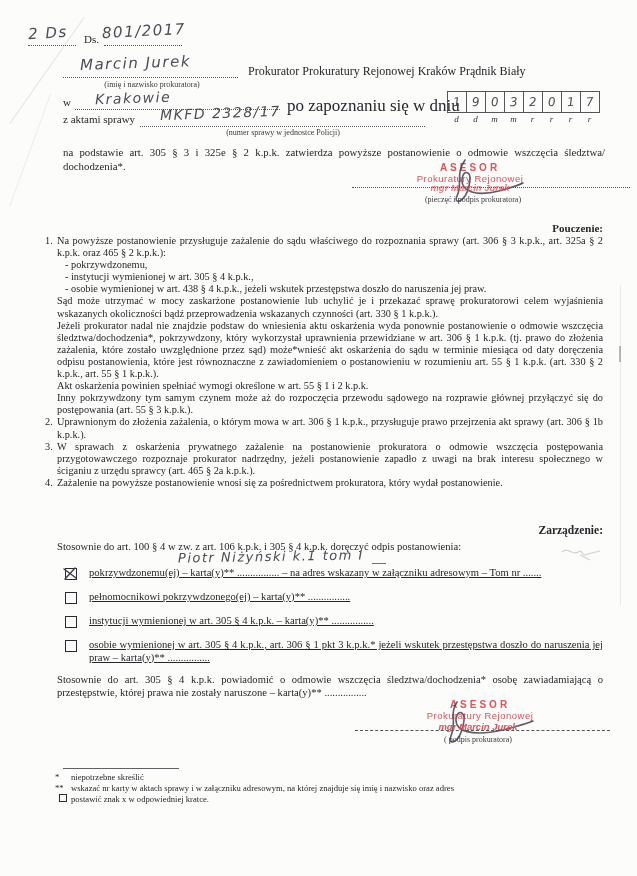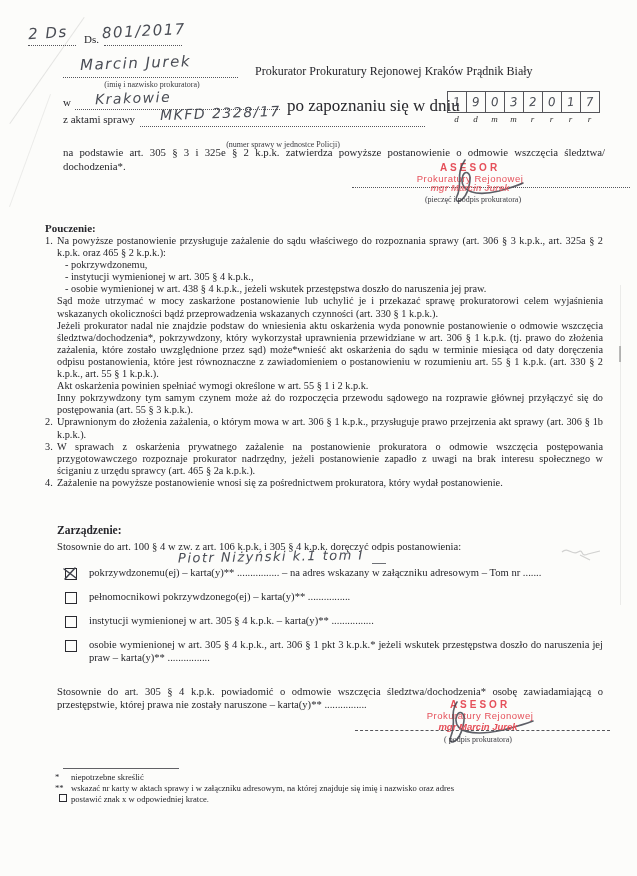--- a/index.html
+++ b/index.html
@@ -1,19 +1,19 @@
 <!DOCTYPE html>
 <html lang="pl"><head>
 <meta charset="utf-8">
 <style>
   html,body{margin:0;padding:0;}
   body{width:637px;height:876px;background:#fbfbf9;position:relative;overflow:hidden;}
   .page{position:absolute;inset:0;background:#fcfcfa;}
   .print{font-family:"Liberation Serif",serif;color:#26262b;}
-  .bold{font-weight:bold;}
+  .bold{font-weight:bold;text-align:right;}
   .hw{font-family:"DejaVu Sans",sans-serif;font-style:italic;color:#4a4d55;letter-spacing:1.5px;}
   .red{color:#e5505a;font-family:"Liberation Sans",sans-serif;}
   .abs{position:absolute;}
   .dotline{border-bottom:1.2px dotted #55555a;height:1px;}
   .cap{font-family:"Liberation Serif",serif;font-size:8px;color:#3a3a40;text-align:center;}
   .just{text-align:justify;}
   
   .dgrid{display:flex;border:1px solid #55555a;}
   .dcell{width:18px;height:20px;border-left:1px solid #55555a;display:flex;align-items:center;justify-content:center;}
   .dcell:first-child{border-left:none;}
@@ -21,21 +21,21 @@
   .dlabels{display:flex;margin-top:1px;}
   .dlab{width:19px;text-align:center;font-family:"Liberation Serif",serif;font-style:italic;font-size:9px;color:#333;}
   
   .pz{font-size:10.3px;line-height:12.1px;}
   .pz-num{display:flex;}
   .pz-num .n{flex:0 0 12px;}
   .pz-num .t{flex:1;text-align:justify;}
   .pz-dash{padding-left:20px;}
   .pz-cont{padding-left:12px;text-align:justify;}
   
-  .cb-row{display:flex;margin-left:8px;margin-top:11px;font-size:10.6px;line-height:12.5px;}
+  .cb-row{display:flex;margin-left:8px;margin-top:11px;font-size:10.6px;line-height:12.5px;text-decoration:underline;}
   .cb-box{flex:0 0 10px;width:10px;height:10px;border:1.3px solid #2a2a30;margin-top:1px;position:relative;}
   .cb-text{margin-left:12px;flex:1;}
   .sig{stroke:#3f424b;fill:none;stroke-width:1.6;stroke-linecap:round;opacity:.85;}
   .artifact{position:absolute;background:#777;}
 </style>
 </head>
 <body>
 
 <div class="page">
 
@@ -49,31 +49,31 @@
 
   <span class="abs hw" style="left:28px;top:24px;font-size:15px;transform:rotate(-4deg);">2 Ds</span>
   <div class="abs dotline" style="left:28px;top:44px;width:48px;"></div>
   <span class="abs print" style="left:84px;top:33px;font-size:11px;">Ds.</span>
   <div class="abs dotline" style="left:104px;top:44px;width:78px;"></div>
   <span class="abs hw" style="left:102px;top:22px;font-size:15px;transform:rotate(-3deg);">801/2017</span>
 
   <div class="abs dotline" style="left:63px;top:76px;width:175px;"></div>
   <span class="abs hw" style="left:80px;top:54px;font-size:15px;transform:rotate(-2deg);">Marcin Jurek</span>
   <div class="abs cap" style="left:66px;top:80px;width:172px;">(imię i nazwisko prokuratora)</div>
-  <span class="abs print" style="left:255px;top:64px;font-size:12px;">Prokurator Prokuratury Rejonowej Kraków Prądnik Biały</span>
+  <span class="abs print" style="left:248px;top:64px;font-size:12px;">Prokurator Prokuratury Rejonowej Kraków Prądnik Biały</span>
 
   <span class="abs print" style="left:63px;top:96px;font-size:11px;">w</span>
   <div class="abs dotline" style="left:75px;top:108px;width:205px;"></div>
   <span class="abs hw" style="left:95px;top:90px;font-size:14px;transform:rotate(-2deg);">Krakowie</span>
   <span class="abs print" style="left:287px;top:96px;font-size:17px;">po zapoznaniu się w dniu</span>
 
   <span class="abs print" style="left:63px;top:113px;font-size:11px;">z aktami sprawy</span>
   <div class="abs dotline" style="left:140px;top:125px;width:285px;"></div>
   <span class="abs hw" style="left:160px;top:105px;font-size:14px;transform:rotate(-2deg);">MKFD 2328/17</span>
-  <div class="abs cap" style="left:168px;top:128px;width:230px;margin-top:12px;">(numer sprawy w jednostce Policji)</div>
+  <div class="abs cap" style="left:168px;top:128px;width:230px;">(numer sprawy w jednostce Policji)</div>
 
   <div class="abs" style="left:447px;top:91px;">
     <div class="dgrid">
       <div class="dcell">
           <span class="hw">1</span>
         </div>
       <div class="dcell">
           <span class="hw">9</span>
         </div>
       <div class="dcell">
@@ -161,21 +161,21 @@
       <span class="cb-text">pełnomocnikowi pokrzywdzonego(ej) – karta(y)** ................</span>
     </div>
     <div class="cb-row">
       <span class="cb-box"></span>
       <span class="cb-text">instytucji wymienionej w art. 305 § 4 k.p.k. – karta(y)** ................</span>
     </div>
     <div class="cb-row">
       <span class="cb-box"></span>
       <span class="cb-text just">osobie wymienionej w art. 305 § 4 k.p.k., art. 306 § 1 pkt 3 k.p.k.* jeżeli wskutek przestępstwa doszło do naruszenia jej praw – karta(y)** ................</span>
     </div>
-    <div class="just" style="font-size:10.6px;line-height:13px;margin-top:21px;">Stosownie do art. 305 § 4 k.p.k. powiadomić o odmowie wszczęcia śledztwa/dochodzenia* osobę zawiadamiającą o przestępstwie, której prawa nie zostały naruszone – karta(y)** ................</div>
+    <div class="just" style="font-size:10.6px;line-height:13px;margin-top:9px;">Stosownie do art. 305 § 4 k.p.k. powiadomić o odmowie wszczęcia śledztwa/dochodzenia* osobę zawiadamiającą o przestępstwie, której prawa nie zostały naruszone – karta(y)** ................</div>
   </div>
 
   <span class="abs hw" style="left:178px;top:549px;font-size:13px;transform:rotate(-1deg);">Piotr Niżyński k.1 tom I</span>
   <div class="artifact" style="left:372px;top:563px;width:14px;height:1px;background:#4a4d55;opacity:.8;"></div>
 
   <div class="abs red bold" style="left:400px;top:699px;width:160px;text-align:center;font-size:10px;letter-spacing:3px;">ASESOR</div>
   <div class="abs red" style="left:400px;top:710px;width:160px;text-align:center;font-size:9.5px;letter-spacing:.5px;">Prokuratury Rejonowej</div>
   <svg class="abs" style="left:415px;top:700px;" width="120" height="50" viewBox="0 0 120 50">
     <path class="sig" d="M42,2 C34,14 42,22 36,36 C32,46 44,44 48,26 C52,10 42,9 41,19 C40,31 56,37 88,30 C100,27 110,24 118,21"></path>
   </svg>

